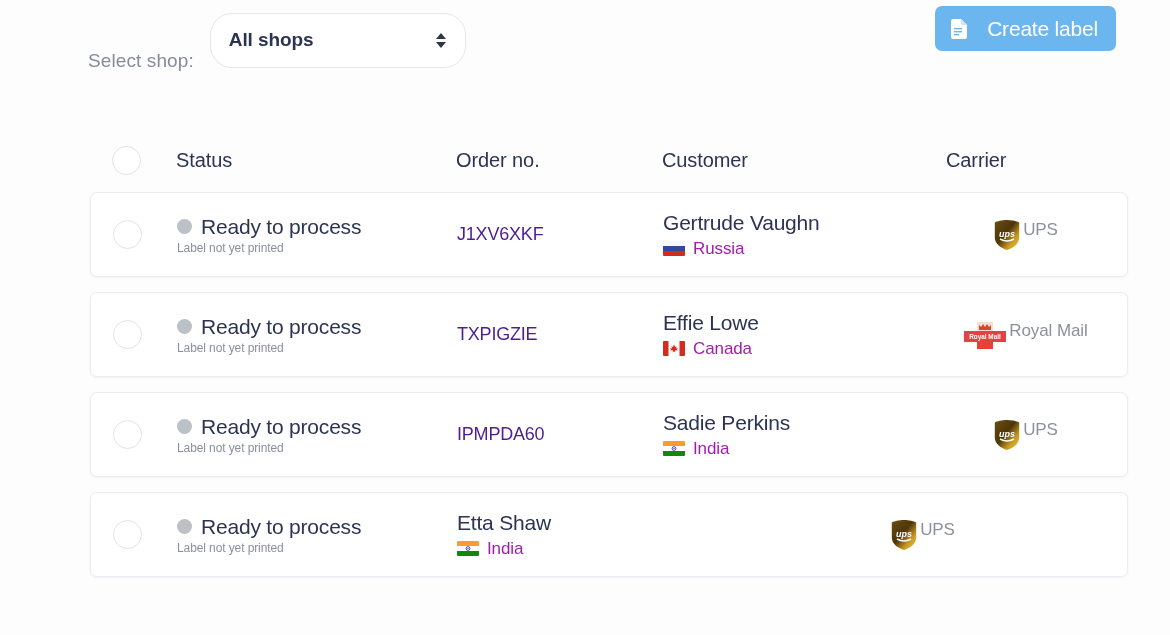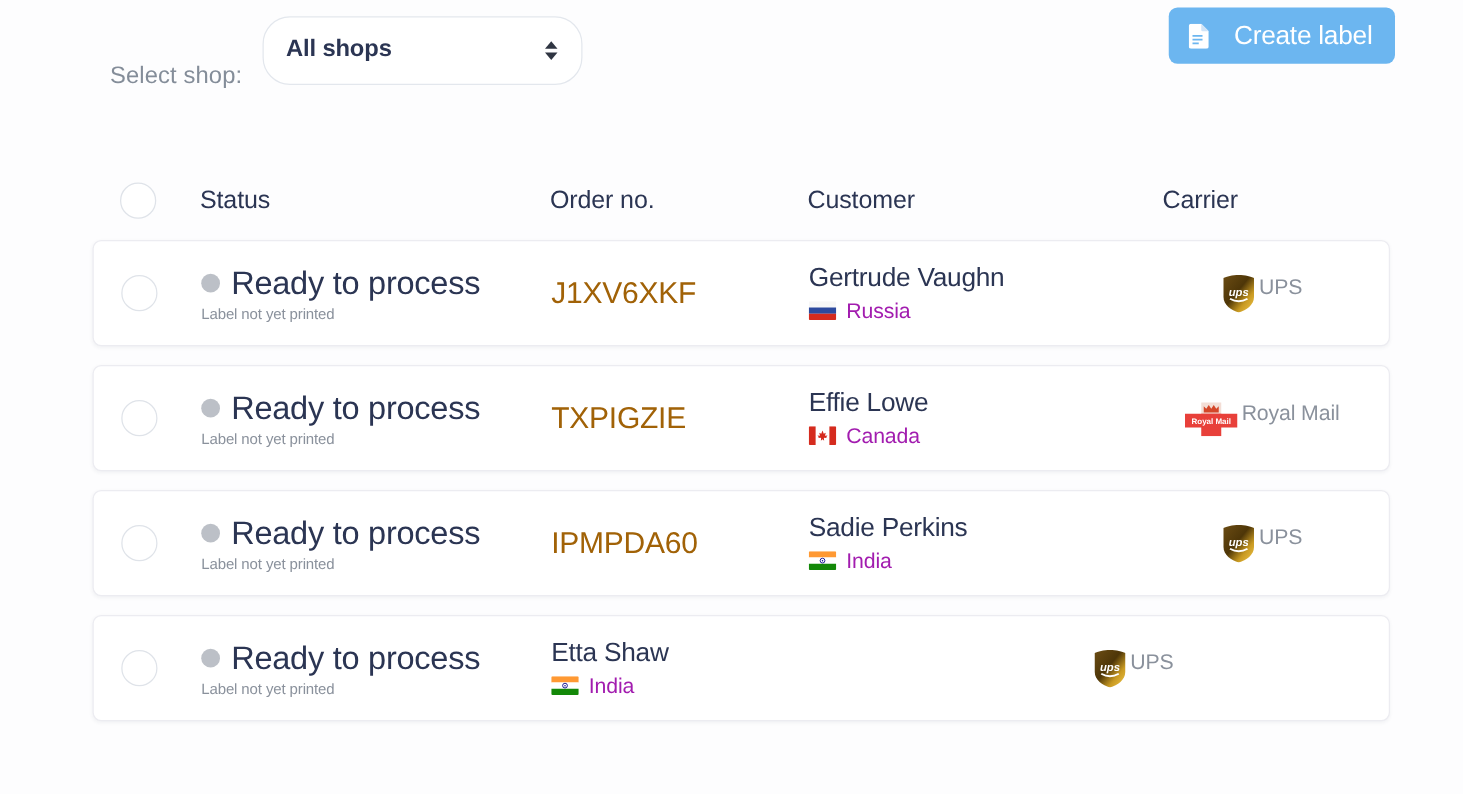--- a/index.html
+++ b/index.html
@@ -105,21 +105,21 @@
     font-size: 21px;
     color: #ffffff;
     letter-spacing: -.2px;
     white-space: nowrap;
   }
   .doc-icon { width: 16px; height: 20px; display: block; }
 
   
   .table {
     position: absolute;
-    left: 74px;
+    left: 90px;
     top: 128px;
     width: 1038px;
   }
 
   .table-head {
     display: flex;
     align-items: center;
     height: 64px;
     padding: 0 22px;
   }
@@ -160,34 +160,34 @@
 
   .status-cell { display: flex; flex-direction: column; justify-content: center; gap: 2px; }
   .status-line { display: flex; align-items: center; gap: 9px; }
   .status-dot {
     width: 15px; height: 15px;
     border-radius: 50%;
     background: #bcc0c7;
     flex: 0 0 15px;
   }
   .status-text {
-    font-size: 26px;
+    font-size: 21px;
     color: #2b3553;
     letter-spacing: -.2px;
   }
   .status-sub {
     font-size: 12px;
     color: #8a919c;
     padding-left: 0;
     letter-spacing: -.1px;
   }
 
   .order-text {
-    font-size: 24px;
-    color: #a16207;
+    font-size: 18px;
+    color: #4c1d95;
     letter-spacing: -.2px;
   }
 
   .customer-cell { display: flex; flex-direction: column; justify-content: center; gap: 4px; }
   .customer-name {
     font-size: 21px;
     color: #2b3553;
     letter-spacing: -.2px;
   }
   .country-line { display: flex; align-items: center; gap: 8px; }

